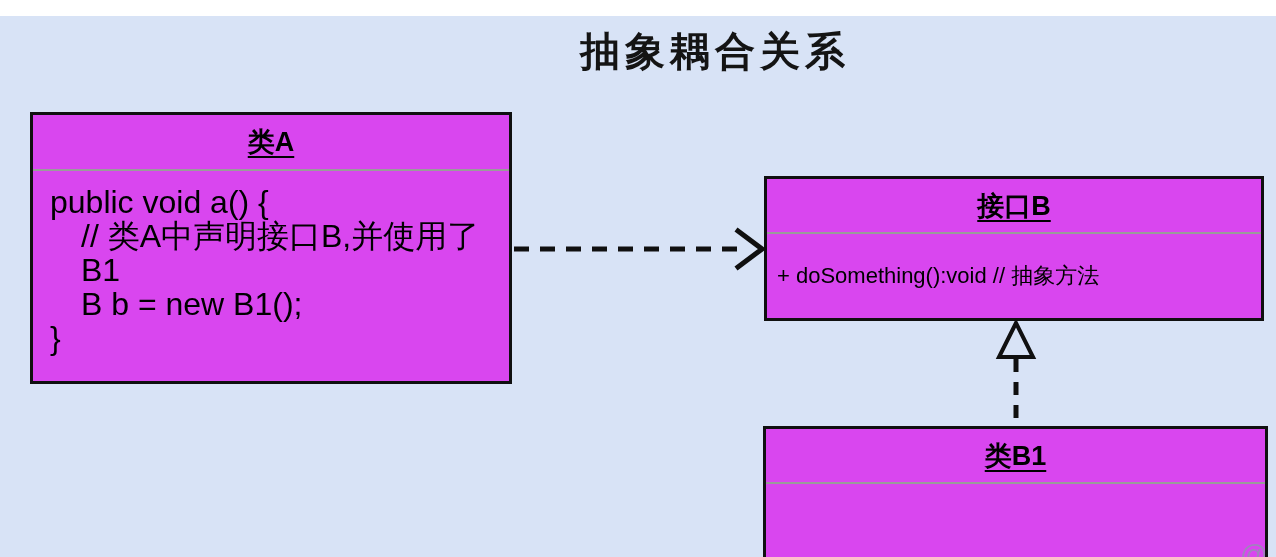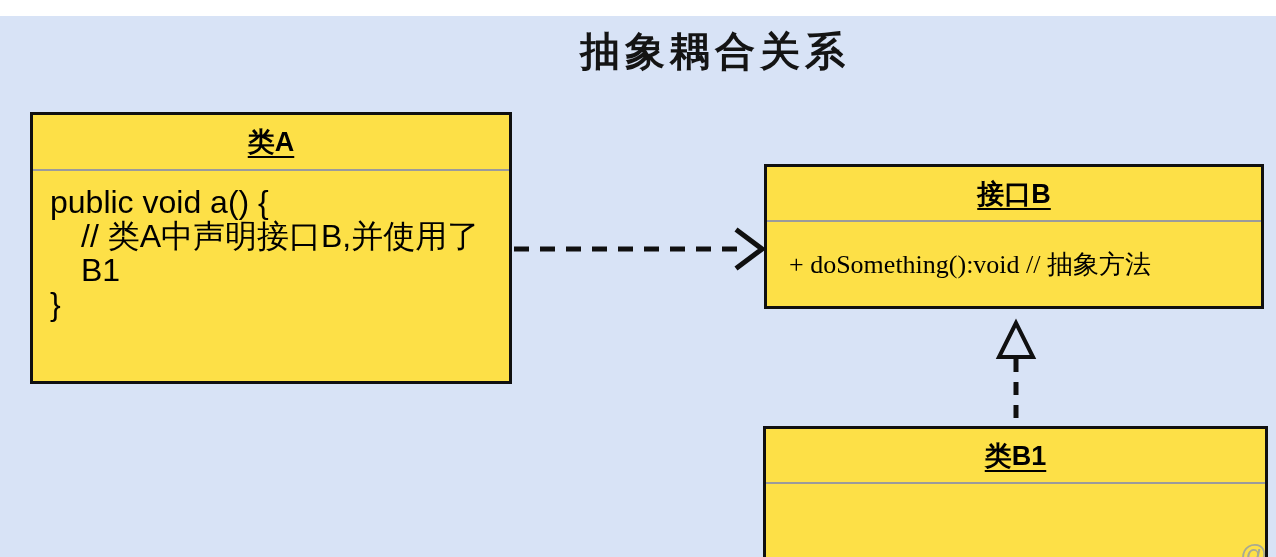--- a/index.html
+++ b/index.html
@@ -22,21 +22,21 @@
     top: 8px;
     width: 1430px;           
     text-align: center;
     font-size: 40px;
     font-weight: bold;
     letter-spacing: 5px;
     color: #141414;
   }
   .uml-box {
     position: absolute;
-    background: #fde047;
+    background: #d946ef;
     border: 3px solid #101010;
     display: flex;
     flex-direction: column;
   }
   .uml-header {
     flex: 0 0 auto;
     display: flex;
     align-items: center;
     justify-content: center;
     font-size: 27px;
@@ -52,30 +52,29 @@
     flex: 1 1 auto;
     font-size: 32px;
     overflow: hidden;
   }
   
   .box-class-a { left: 30px; top: 96px; width: 482px; height: 272px; }
   .box-class-a .uml-header { height: 56px; }
   .box-class-a .uml-body { padding: 14px 6px 0 17px; line-height: 34px; }
   .code-line.indent { padding-left: 31px; }
   
-  .box-interface-b { left: 764px; top: 148px; width: 500px; height: 145px; }
+  .box-interface-b { left: 764px; top: 160px; width: 500px; height: 145px; }
   .box-interface-b .uml-header { height: 55px; }
   .box-interface-b .uml-body,
   .box-class-b1 .uml-body {
     display: flex;
     align-items: center;
-    padding-left: 22px;
-    font-size: 26px;
+    padding-left: 10px;
+    font-size: 22px;
     white-space: nowrap;
-    font-family: Liberation Serif, serif;
   }
   
   .box-class-b1 { left: 763px; top: 410px; width: 505px; height: 168px; }
   .box-class-b1 .uml-header { height: 55px; }
   .arrow-layer {
     position: absolute;
     left: 0; top: 0;
     width: 1276px; height: 557px;
     pointer-events: none;
   }
@@ -96,20 +95,21 @@
 
   <div class="diagram-title">抽象耦合关系</div>
 
   <div class="uml-box box-class-a">
     <div class="uml-header">
       <span class="hdr-text">类A</span>
     </div>
     <div class="uml-body">
       <div class="code-line">public void a() {</div>
       <div class="code-line indent">// 类A中声明接口B,并使用了B1</div>
+      <div class="code-line indent">B b = new B1();</div>
       <div class="code-line">}</div>
     </div>
   </div>
 
   <div class="uml-box box-interface-b">
     <div class="uml-header">
       <span class="hdr-text">接口B</span>
     </div>
     <div class="uml-body">+ doSomething():void // 抽象方法</div>
   </div>

